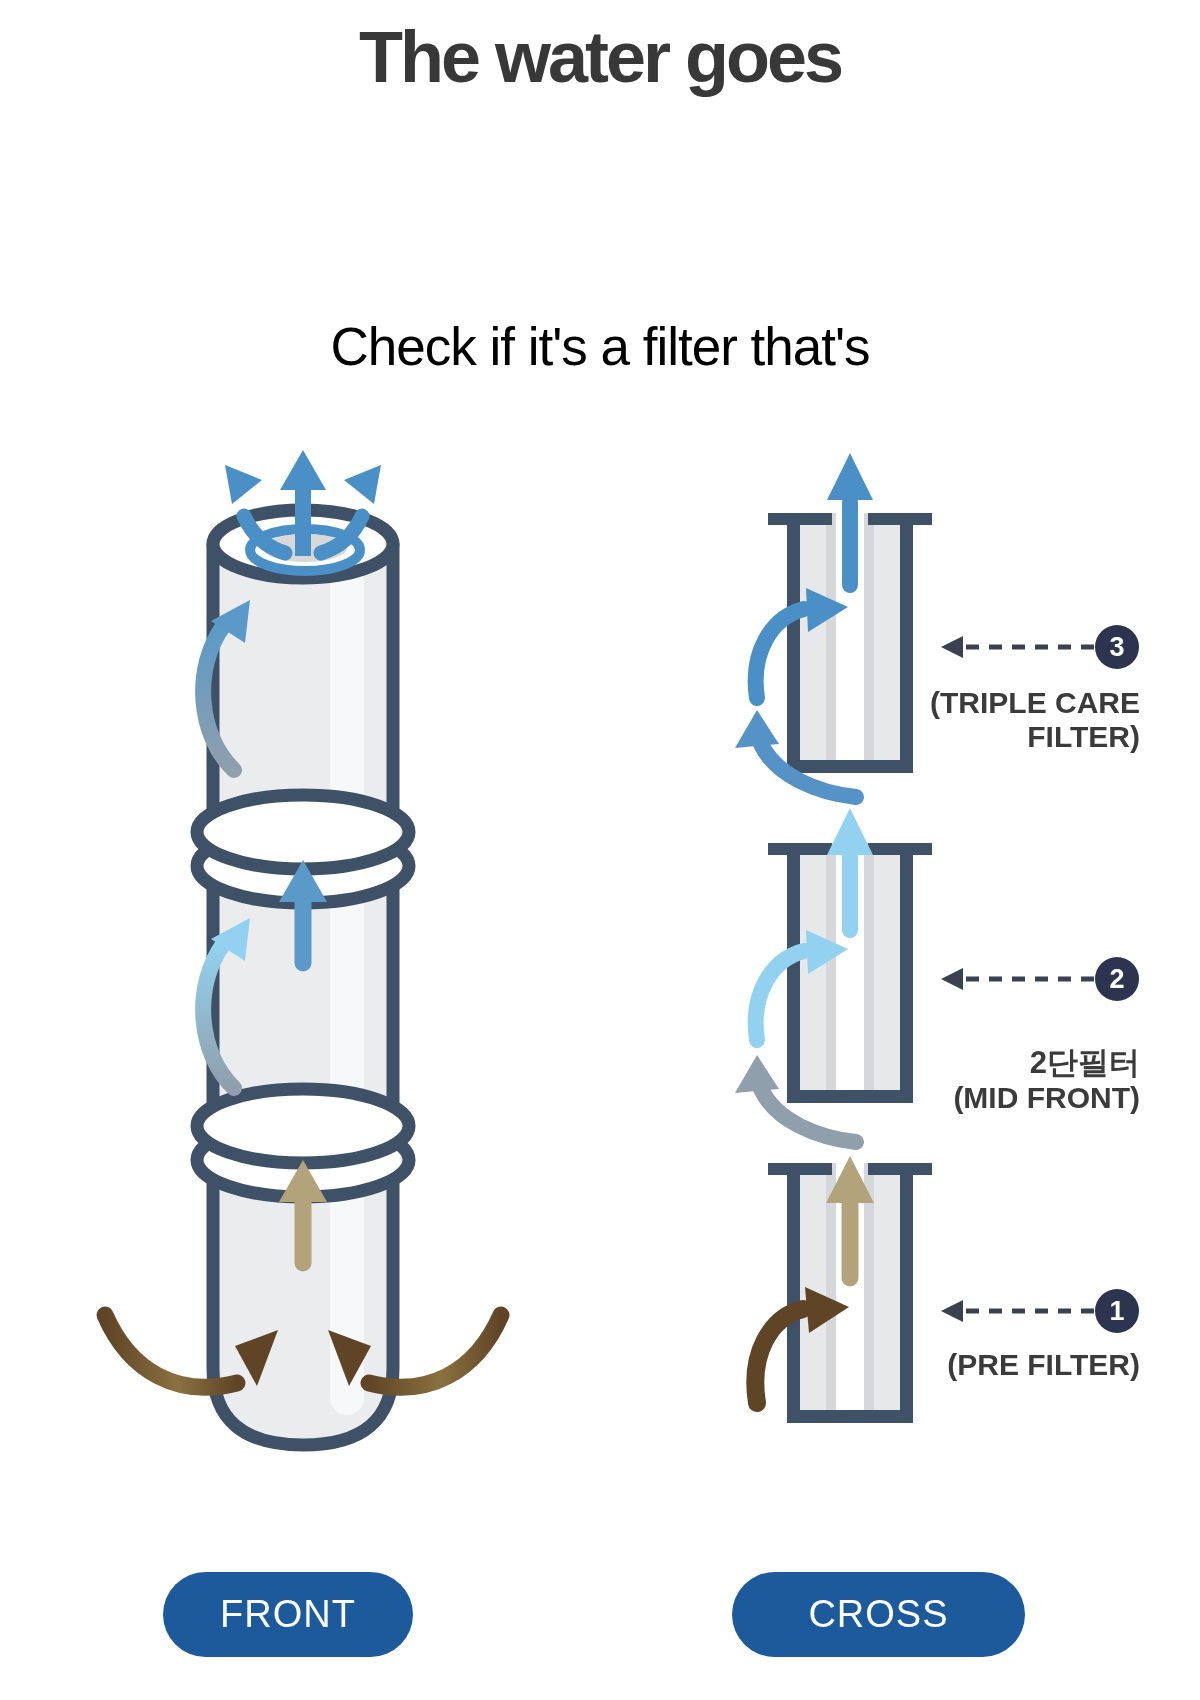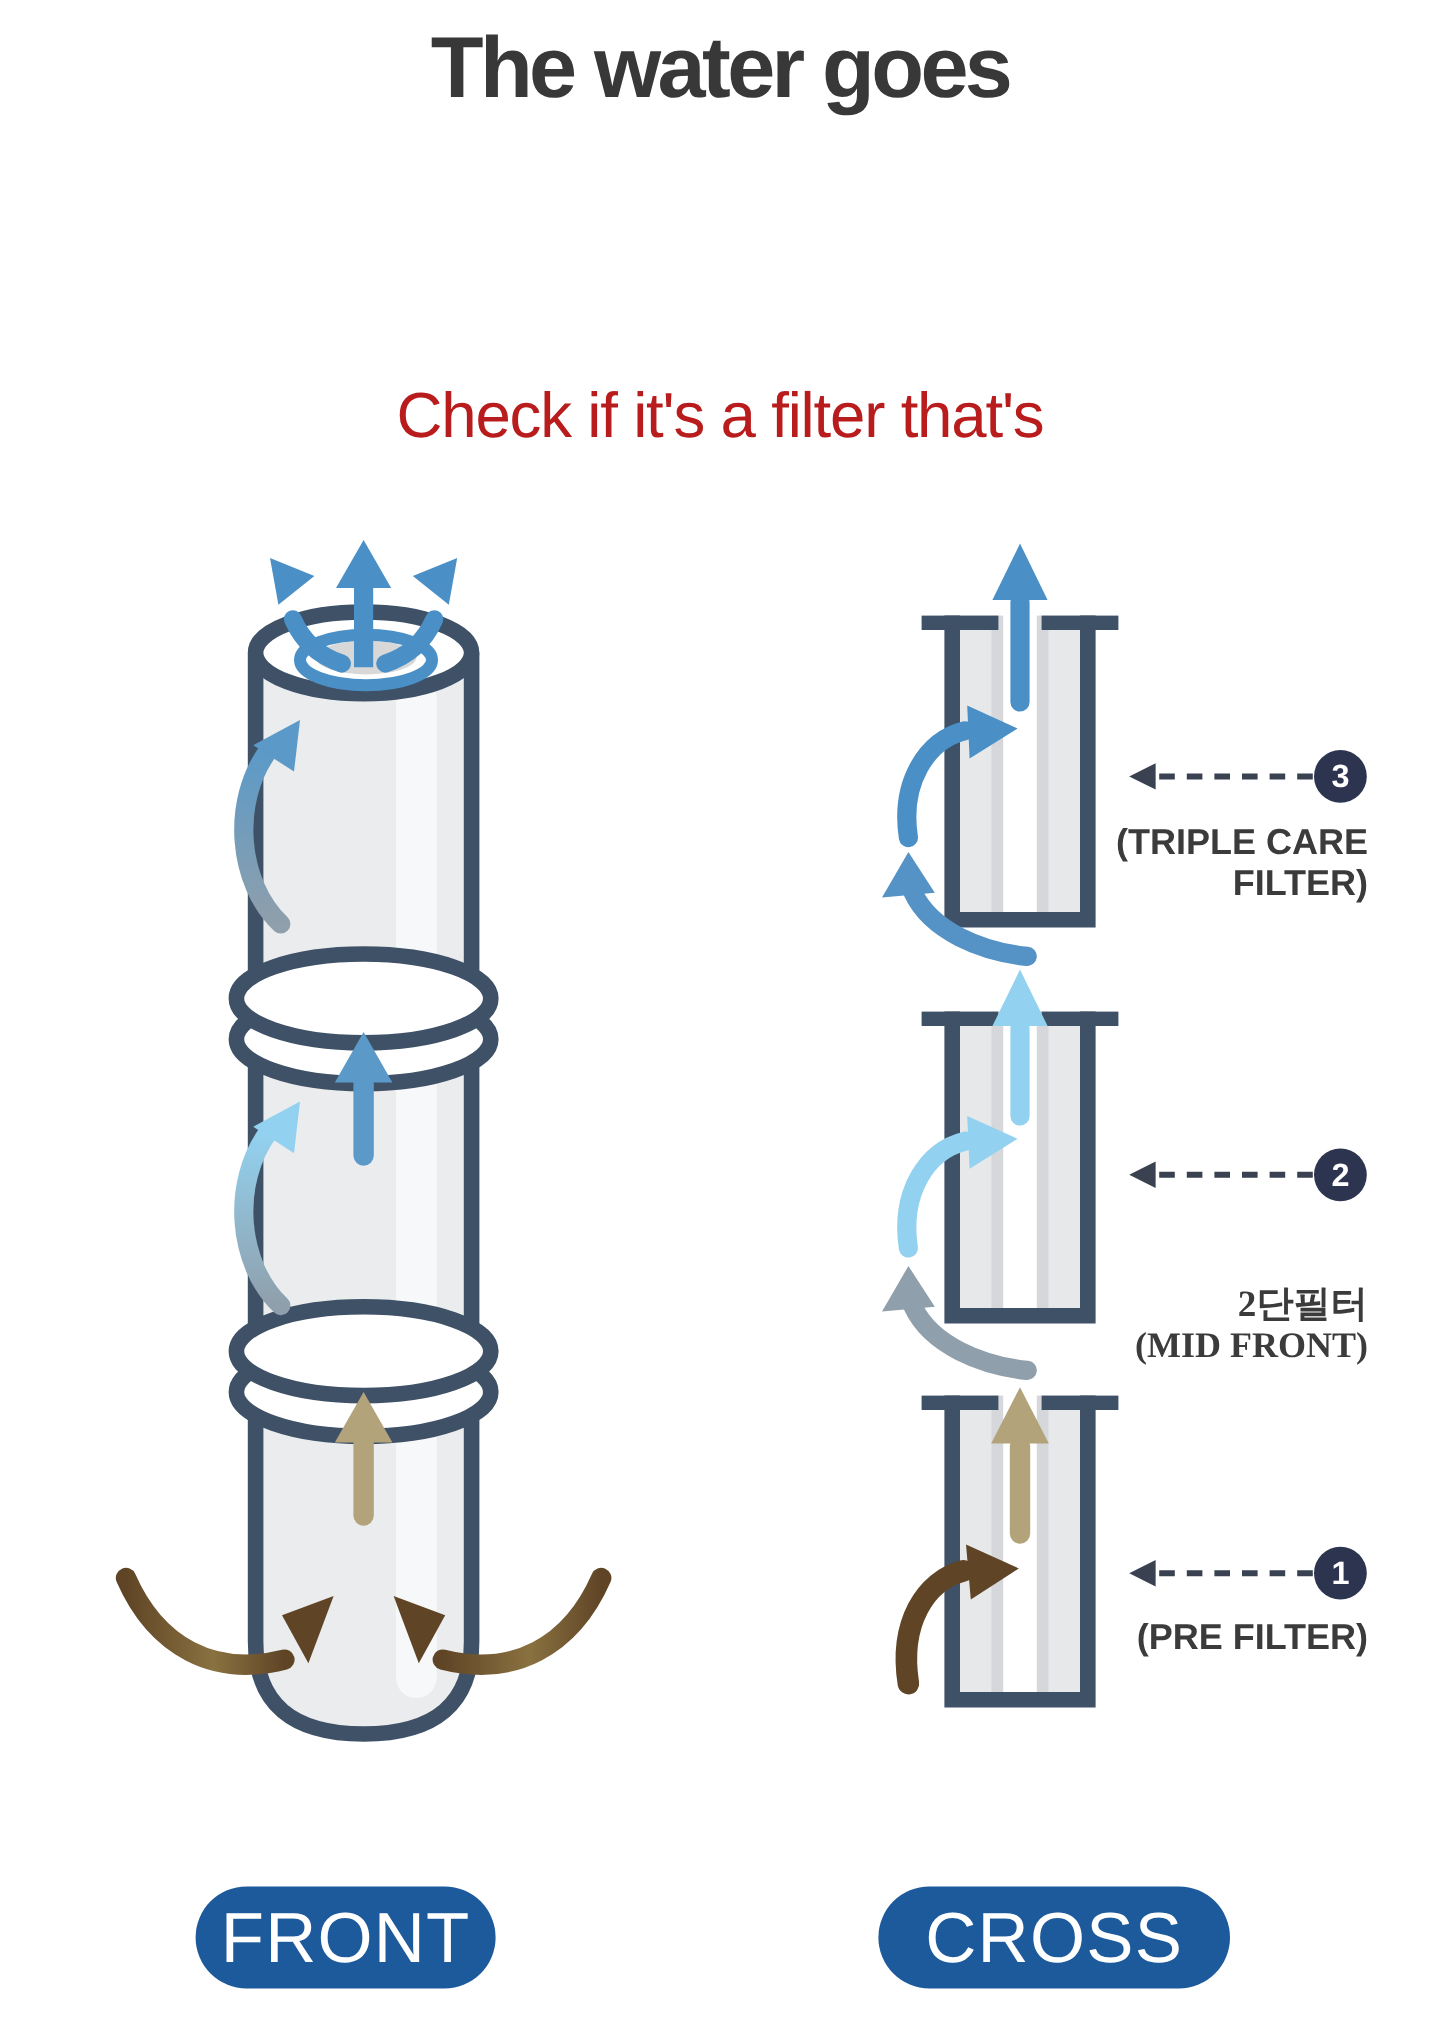--- a/index.html
+++ b/index.html
@@ -4,39 +4,39 @@
 <style>
   html,body{margin:0;padding:0;background:#ffffff;}
   .stage{position:relative;width:1200px;height:1700px;background:#fff;overflow:hidden;
          font-family:"Liberation Sans", sans-serif;}
   svg.art{position:absolute;left:0;top:0;width:1200px;height:1700px;}
 
   .title{position:absolute;top:10px;left:0;width:1200px;text-align:center;
          font-size:72px;font-weight:600;letter-spacing:-3px;line-height:1.33;
          color:var(--title-text);}
   .subtitle{position:absolute;top:316px;left:0;width:1200px;text-align:center;
-         font-size:53px;font-weight:400;letter-spacing:-1px;color:#b91c1c;}
+         font-size:53px;font-weight:400;letter-spacing:-1px;color:#000000;}
 
   .stage-label{position:absolute;right:60px;width:260px;text-align:right;
          color:var(--label-text);font-weight:bold;line-height:1.12;}
   .stage-label .ko{font-size:31px;}
   .stage-label .en{font-size:30px;}
   .label-3{top:686px;}
-  .label-2{top:1070px;font-family:Liberation Serif, serif;}
+  .label-2{top:1046px;}
   .label-1{top:1348px;}
 
   .badge{position:absolute;width:44px;height:44px;border-radius:50%;
          background:var(--badge);color:#fff;font-size:27px;font-weight:bold;
          display:flex;align-items:center;justify-content:center;}
   .badge-3{left:1095px;top:625px;}
   .badge-2{left:1095px;top:957px;}
   .badge-1{left:1095px;top:1289px;}
 
   .pill{position:absolute;top:1572px;height:85px;border-radius:44px;
-        background:var(--button-blue);color:#ffffff;font-size:59px;letter-spacing:1px;
+        background:var(--button-blue);color:#ffffff;font-size:38px;letter-spacing:1px;
         display:flex;align-items:center;justify-content:center;cursor:pointer;}
   .pill-front{left:163px;width:250px;}
   .pill-cross{left:732px;width:293px;}
 </style>
 </head>
 <body>
 
 <div class="stage">
 
   <svg class="art" viewBox="0 0 1200 1700">

